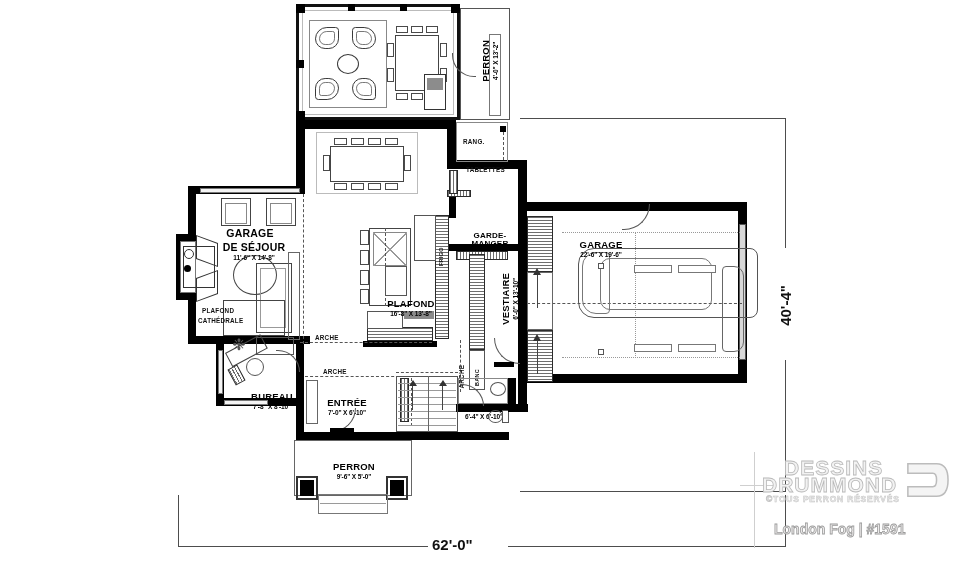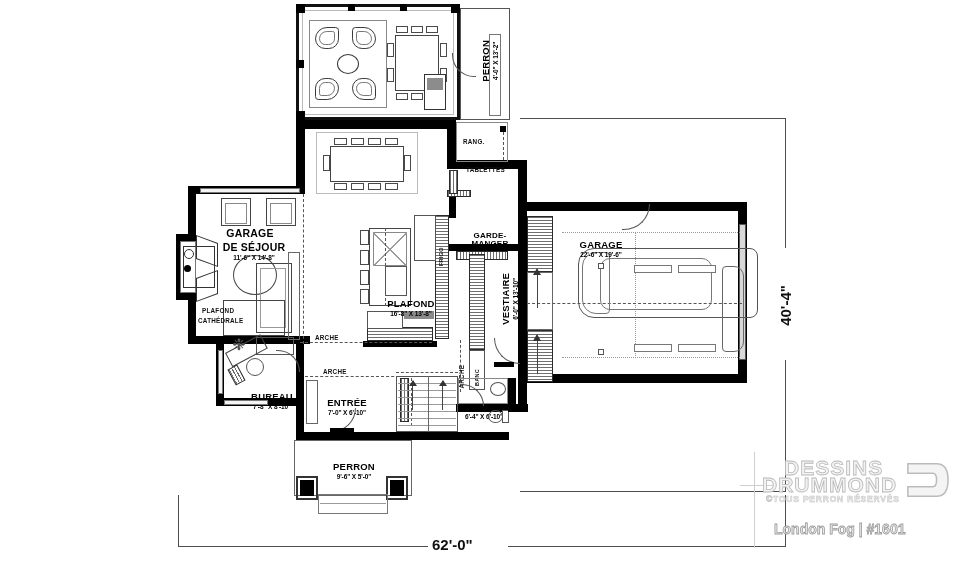--- a/index.html
+++ b/index.html
@@ -434,15 +434,15 @@
   <div class="wall" style="left:508px; top:404px; width:20px; height:8px;"></div>
 
   <div id="logo">
     <div class="logotxt" id="l1">DESSINS</div>
     <div class="logotxt" id="l2">DRUMMOND</div>
     <div class="logotxt" id="l3">©TOUS PERRON RÉSERVÉS</div>
     <svg id="logomark" viewBox="0 0 60 46">
       <path d="M10,6 L40,6 Q52,6 52,23 Q52,40 40,40 L10,40 L10,30 L36,30 Q40,30 40,23 Q40,16 36,16 L10,16 Z" fill="#f4f4f4" stroke="#bcbcbc" stroke-width="1.6"></path>
     </svg>
   </div>
-  <div id="modelname">London Fog | #1601</div>
+  <div id="modelname">London Fog | #1591</div>
 
 </div>
 
 </body></html>

